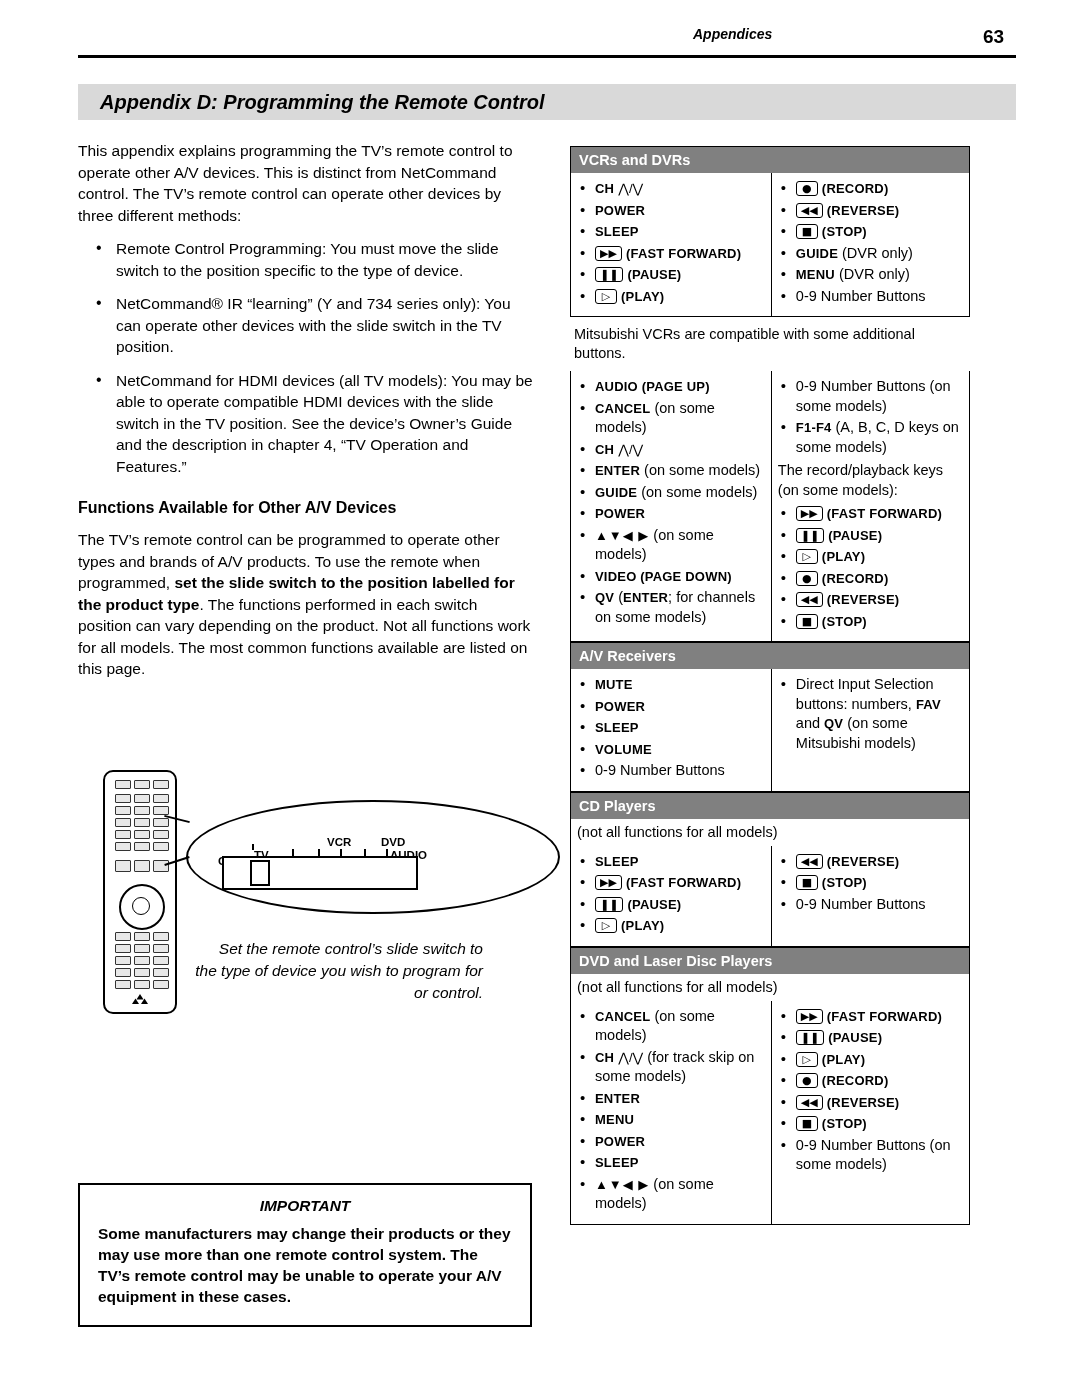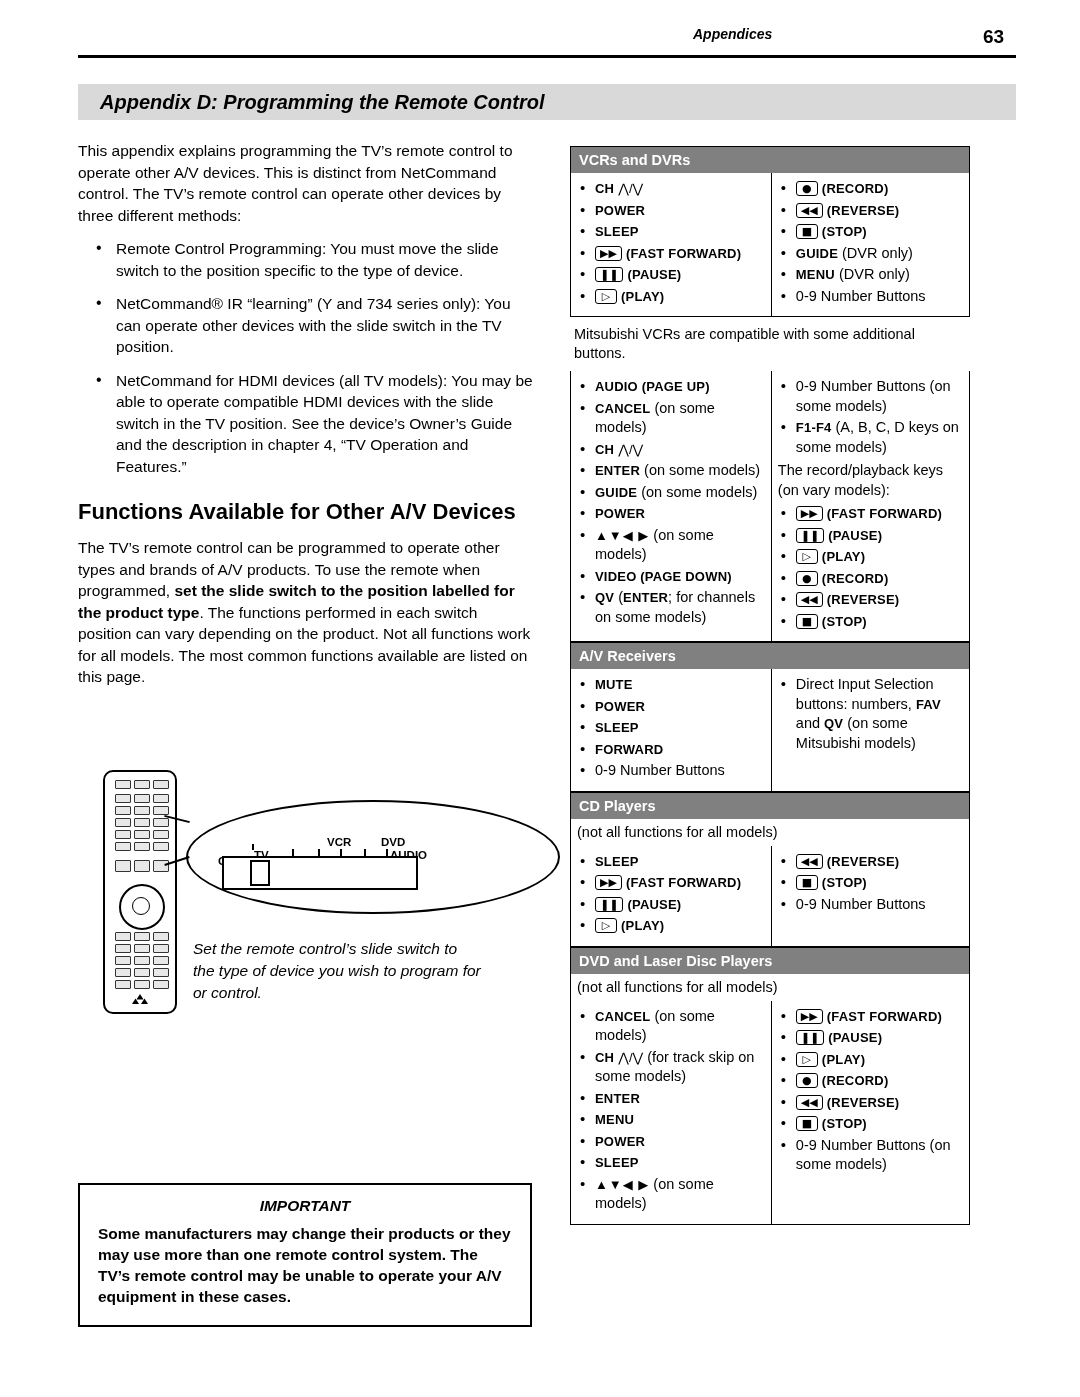--- a/index.html
+++ b/index.html
@@ -96,21 +96,21 @@
     margin-bottom: 12px;
   }
   .bullet-list li:before {
     content: "\2022";
     position: absolute;
     left: 18px;
     top: -1px;
     font-size: 16px;
   }
   .sub-head {
-    font-size: 22px;
+    font-size: 16px;
     font-weight: bold;
     margin: 22px 0 12px 0;
   }
   .kw { font-weight: bold; }
 
   
   .illus {
     position: absolute;
     left: 78px;
     top: 760px;
@@ -209,20 +209,21 @@
     background: #000;
   }
   .illus-caption {
     position: absolute;
     left: 115px;
     top: 178px;
     width: 290px;
     font-size: 15.5px;
     font-style: italic;
     line-height: 22px;
+    text-align: right;
   }
 
   
   .important-box {
     position: absolute;
     left: 78px;
     top: 1183px;
     width: 450px;
     height: 140px;
     border: 2px solid #000;
@@ -478,37 +479,37 @@
         <div class="item b"><span class="small-bold">ENTER</span> (on some models)</div>
         <div class="item b"><span class="small-bold">GUIDE</span> (on some models)</div>
         <div class="item b"><span class="small-bold">POWER</span></div>
         <div class="item b"><span class="navarrows">▲▼◀ ▶</span> (on some models)</div>
         <div class="item b"><span class="small-bold">VIDEO (PAGE DOWN)</span></div>
         <div class="item b"><span class="small-bold">QV</span> (<span class="small-bold">ENTER</span>; for channels on some models)</div>
       </div>
       <div class="col-r">
         <div class="item b">0-9 Number Buttons (on some models)</div>
         <div class="item b"><span class="small-bold">F1-F4</span> (A, B, C, D keys on some models)</div>
-        <div class="item plain" style="margin:4px 0 4px 0;">The record/playback keys (on vary models):</div>
+        <div class="item plain" style="margin:4px 0 4px 0;">The record/playback keys (on some models):</div>
         <div class="item b"><span class="keycap">▶▶</span> <span class="small-bold">(FAST FORWARD)</span></div>
         <div class="item b"><span class="keycap">❚❚</span> <span class="small-bold">(PAUSE)</span></div>
         <div class="item b"><span class="keycap">▷</span> <span class="small-bold">(PLAY)</span></div>
         <div class="item b"><span class="keycap">●</span> <span class="small-bold">(RECORD)</span></div>
         <div class="item b"><span class="keycap">◀◀</span> <span class="small-bold">(REVERSE)</span></div>
         <div class="item b"><span class="keycap">■</span> <span class="small-bold">(STOP)</span></div>
       </div>
     </div>
 
     <div class="sect-head">A/V Receivers</div>
     <div class="sect-body">
       <div class="col-l">
         <div class="item b"><span class="small-bold">MUTE</span></div>
         <div class="item b"><span class="small-bold">POWER</span></div>
         <div class="item b"><span class="small-bold">SLEEP</span></div>
-        <div class="item b"><span class="small-bold">FORWARD</span></div>
+        <div class="item b"><span class="small-bold">VOLUME</span></div>
         <div class="item b">0-9 Number Buttons</div>
       </div>
       <div class="col-r">
         <div class="item b">Direct Input Selection buttons:  numbers, <span class="small-bold">FAV</span> and <span class="small-bold">QV</span> (on some Mitsubishi models)</div>
       </div>
     </div>
 
     <div class="sect-head">CD Players</div>
     <div class="note">(not all functions for all models)</div>
     <div class="sect-body">

